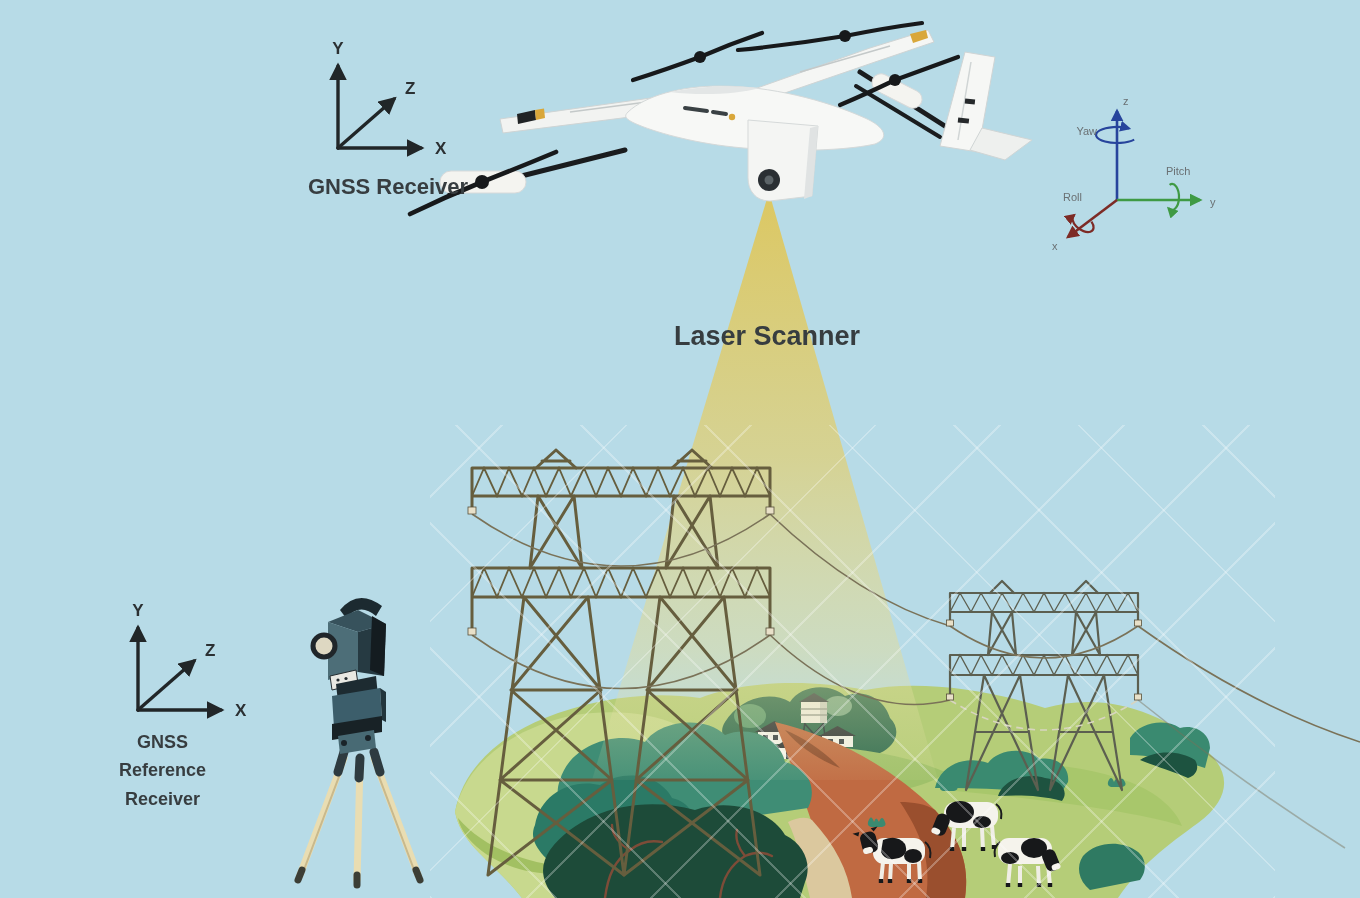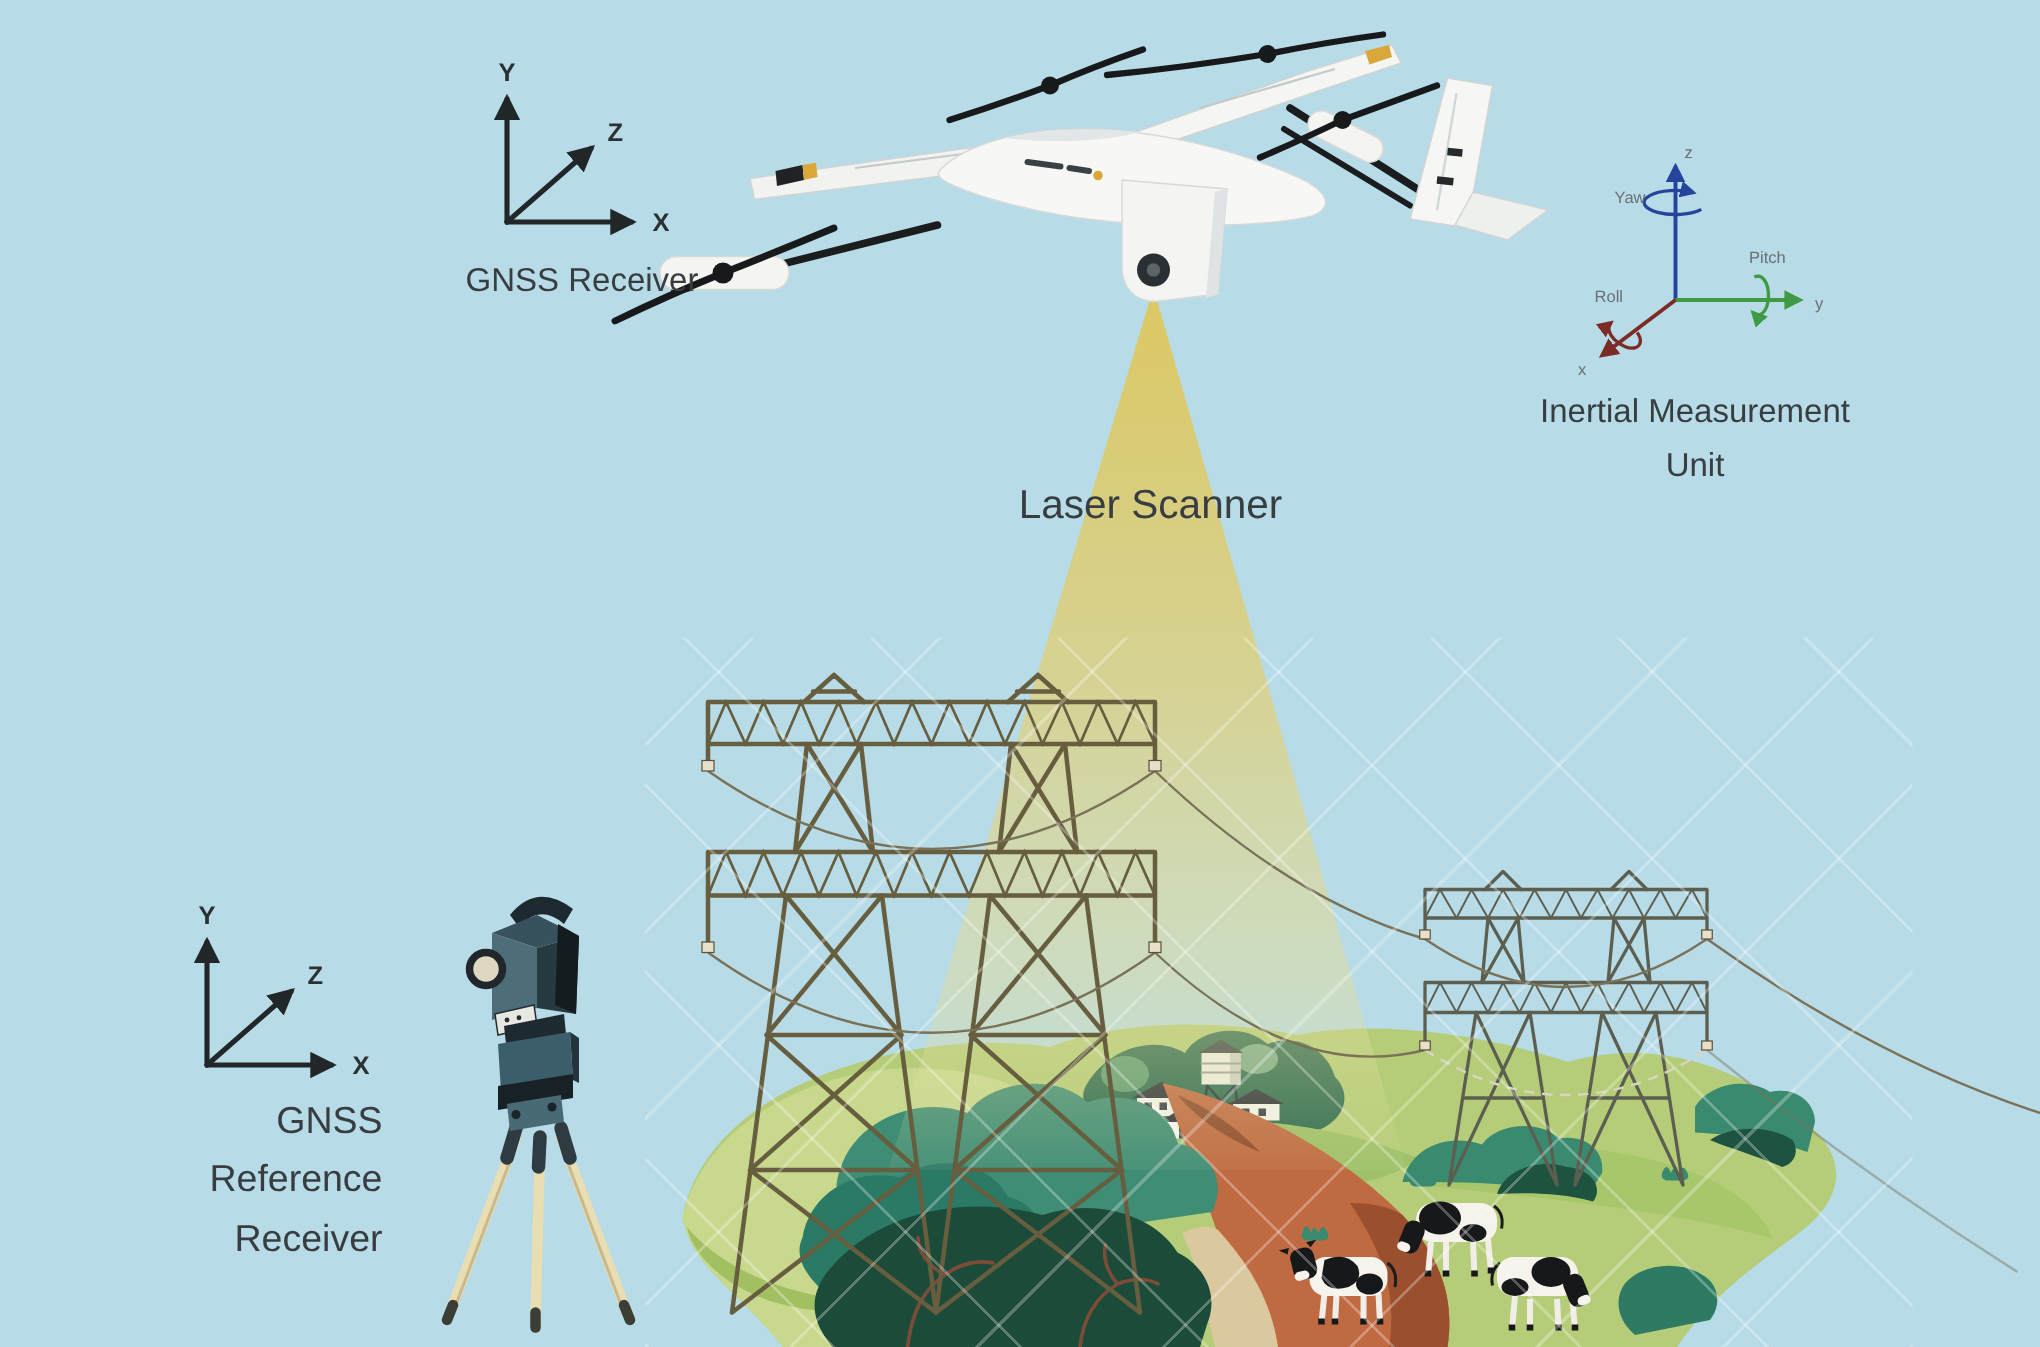--- a/index.html
+++ b/index.html
@@ -1,24 +1,24 @@
 <!DOCTYPE html>
 <html><head>
 <meta charset="utf-8">
 <style>
   html,body{margin:0;padding:0;background:#9fc3d2;}
   #canvas{position:relative;width:1360px;height:898px;overflow:hidden;background:#b7dbe7;
           font-family:"Liberation Sans",sans-serif;}
   .abs{position:absolute;}
   svg{display:block;}
-  .lbl{position:absolute;font-weight:normal;color:#373d40;text-align:center;line-height:1.2;}
+  .lbl{position:absolute;font-weight:bold;color:#373d40;text-align:center;line-height:1.2;}
   #lbl-receiver{left:283px;top:174px;width:210px;font-size:22px;}
   #lbl-laser{left:658px;top:320px;width:218px;font-size:27px;}
   #lbl-imu{left:995px;top:256px;width:270px;font-size:22px;line-height:1.63;}
-  #lbl-ref{left:70px;top:728px;width:185px;font-size:25px;line-height:1.57;text-align:right;}
+  #lbl-ref{left:70px;top:728px;width:185px;font-size:18px;line-height:1.57;}
   .axlbl{font-family:"Liberation Sans",sans-serif;font-weight:bold;font-size:17px;fill:#2b3033;}
   .imusm{font-family:"Liberation Sans",sans-serif;font-size:11px;fill:#6a7073;}
   #watermark{left:430px;top:425px;width:845px;height:473px;pointer-events:none;
     background:
       repeating-linear-gradient(45deg, rgba(255,255,255,.28) 0 2px, transparent 2px 88px),
       repeating-linear-gradient(-45deg, rgba(255,255,255,.28) 0 2px, transparent 2px 88px);}
 </style>
 </head>
 <body>
 
@@ -357,24 +357,20 @@
       <polygon points="58,156 94,150 96,168 60,174" fill="#486a74"></polygon>
       <circle cx="64" cy="163" r="3" fill="#1a2429"></circle>
         <circle cx="88" cy="158" r="3" fill="#1a2429"></circle>
     </g>
   </svg>
 
   <div id="lbl-receiver" class="lbl">GNSS Receiver</div>
 
   <div id="lbl-laser" class="lbl">Laser Scanner</div>
 
-  <div id="lbl-imu" class="lbl">
-    <div>Inertial Measurement</div>
-    <div>Unit</div>
-  </div>
 
   <div id="lbl-ref" class="lbl">
     <div>GNSS</div>
     <div>Reference</div>
     <div>Receiver</div>
   </div>
 
 </div>
 
 </body></html>

